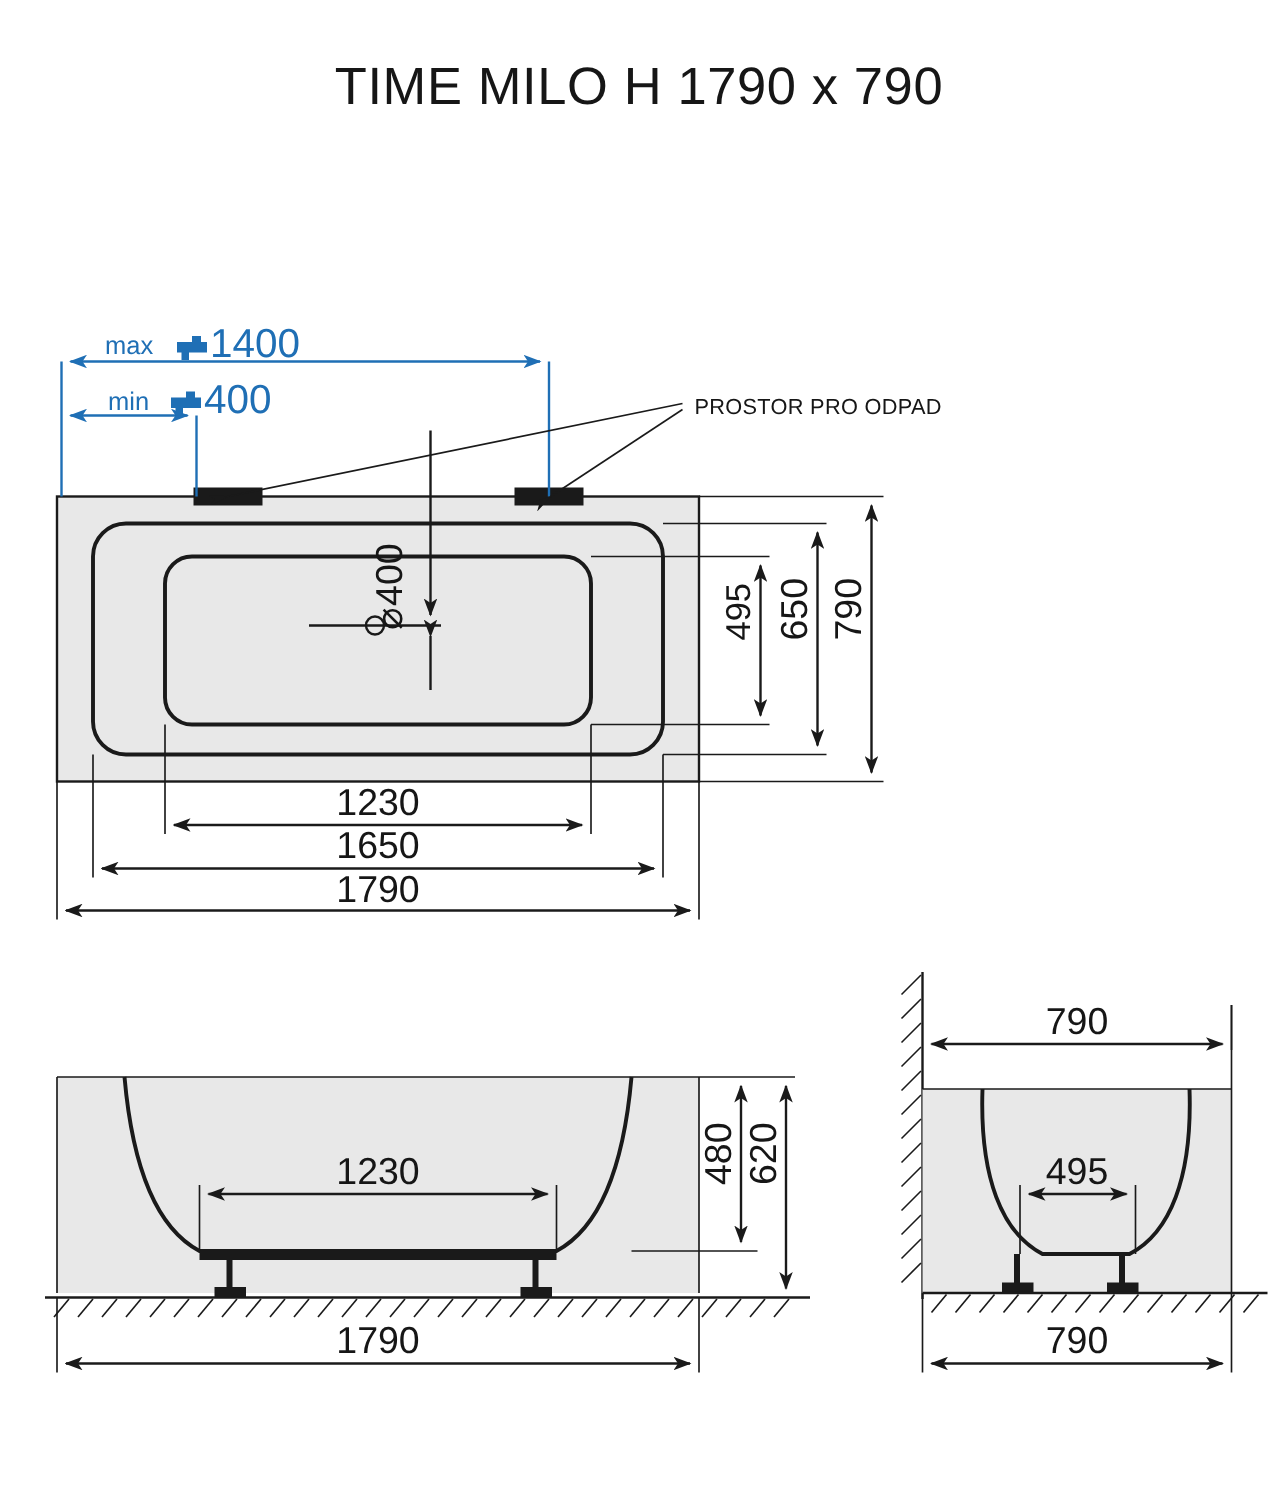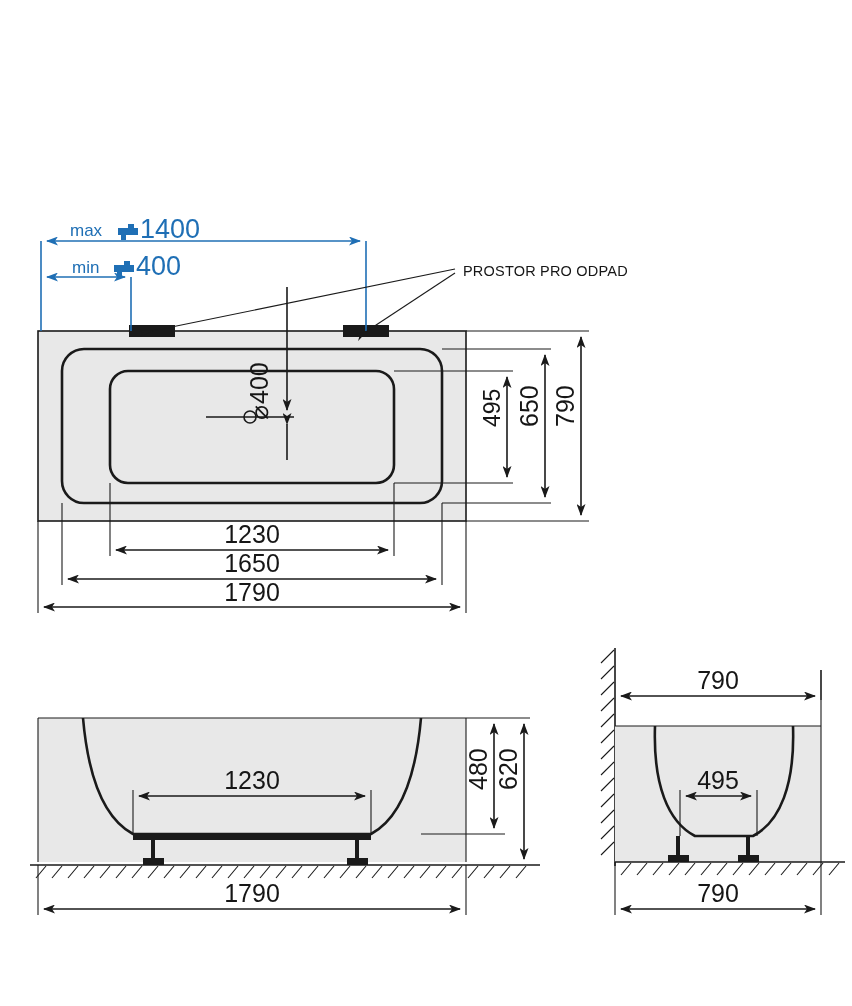--- a/index.html
+++ b/index.html
@@ -75,20 +75,21 @@
     font-size: 14.5px;
     fill: #161616;
     letter-spacing: 0.2px;
   }
 </style>
 </head>
 <body>
 
 <div id="sheet">
 
+  <div id="drawing-title">TIME MILO H 1790 x 790</div>
 
   <svg id="dwg" viewBox="0 0 852 1006">
     <defs>
       <marker id="ah" markerWidth="12" markerHeight="9" refX="11" refY="4.5" orient="auto" markerUnits="userSpaceOnUse">
         <path d="M0,0 L12,4.5 L0,9 L3,4.5 Z" fill="#1a1a1a"></path>
       </marker>
       <marker id="ahs" markerWidth="12" markerHeight="9" refX="1" refY="4.5" orient="auto" markerUnits="userSpaceOnUse">
         <path d="M12,0 L0,4.5 L12,9 L9,4.5 Z" fill="#1a1a1a"></path>
       </marker>
       <marker id="bh" markerWidth="12" markerHeight="9" refX="11" refY="4.5" orient="auto" markerUnits="userSpaceOnUse">

